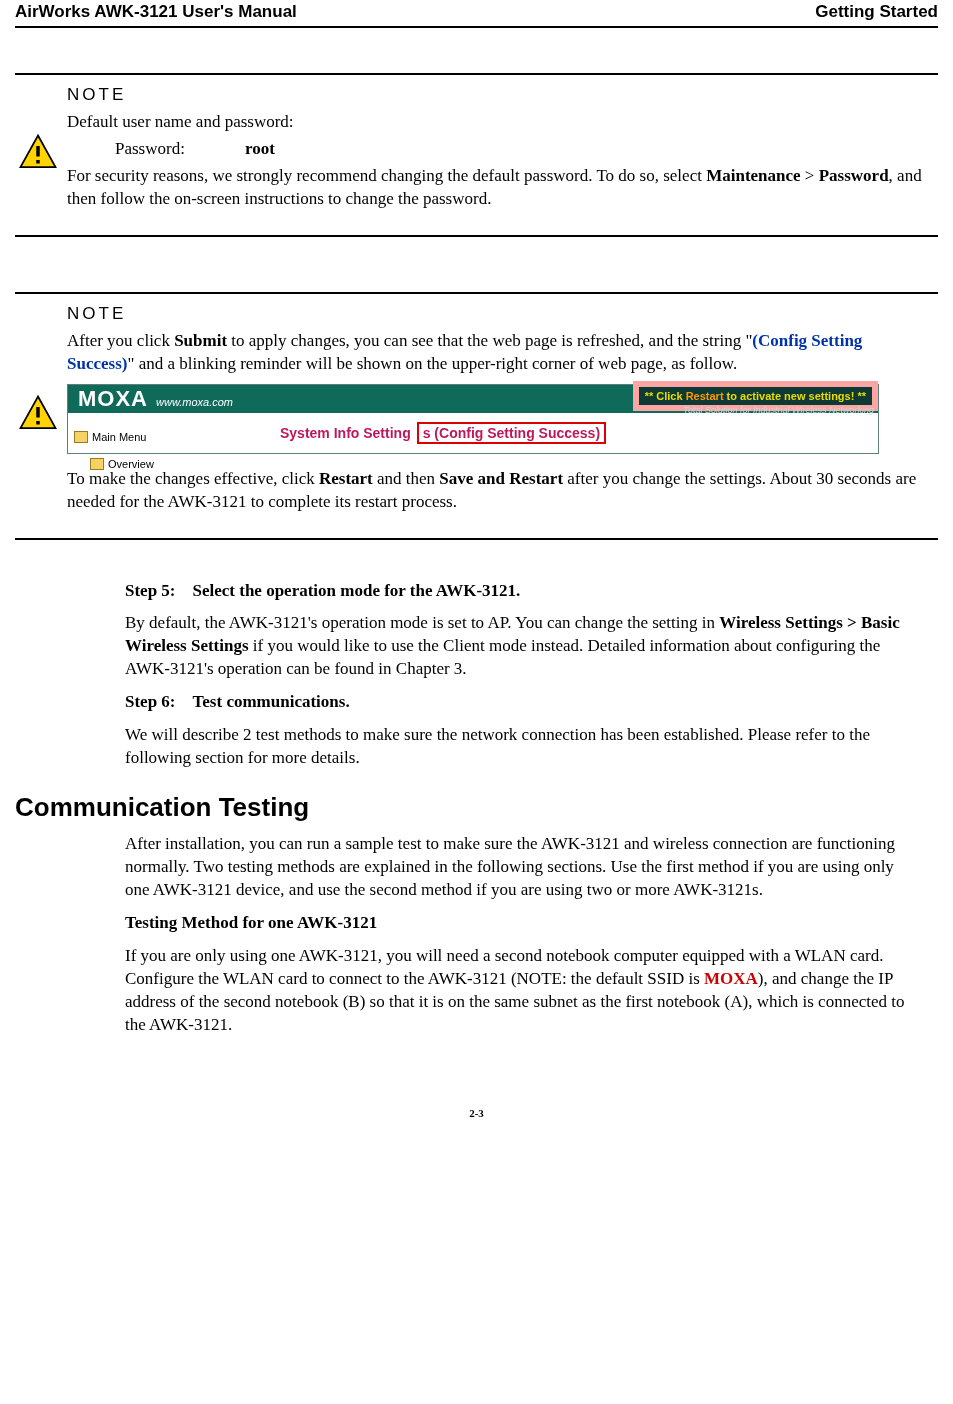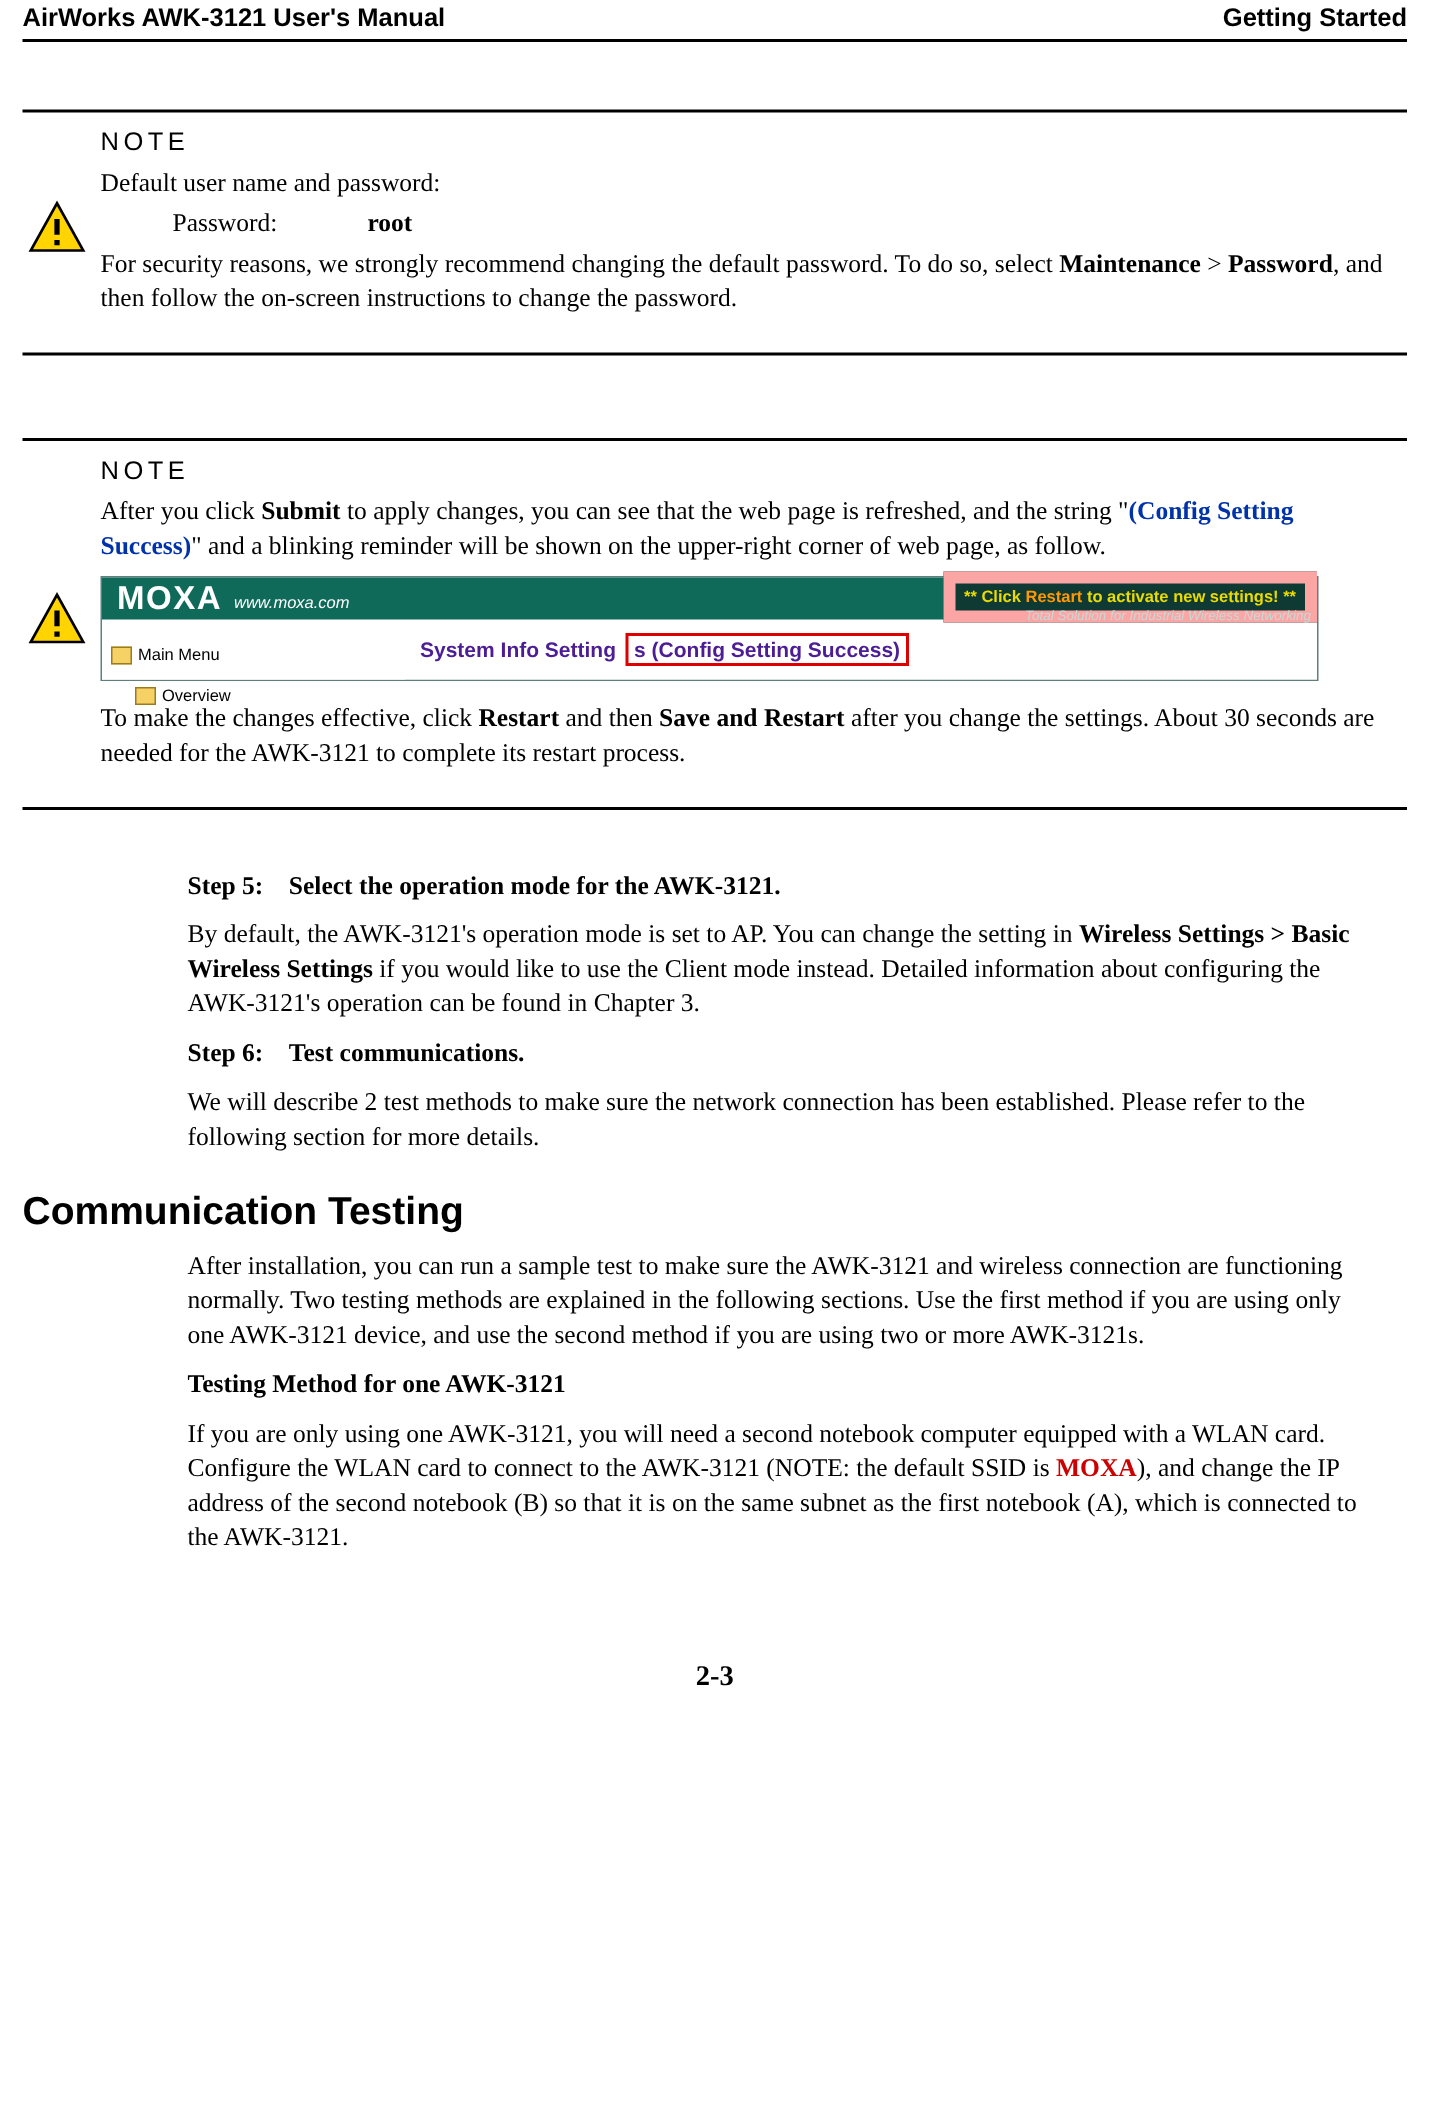--- a/index.html
+++ b/index.html
@@ -93,21 +93,21 @@
     font-family: Arial, Helvetica, sans-serif;
     font-size: 11px;
     font-style: italic;
     margin-left: 8px;
     margin-top: 6px;
   }
   .restart-callout {
     position: absolute;
     right: 0;
     top: -4px;
-    border: 8px solid #fca5a5;
+    border: 6px solid #fca5a5;
     color: #eadb00;
     background: #0f3a34;
     font-family: Arial, Helvetica, sans-serif;
     font-size: 11px;
     font-weight: bold;
     padding: 3px 6px;
     white-space: nowrap;
   }
   .restart-yellow { color: #ff9900; }
   .moxa-sub {
@@ -149,21 +149,21 @@
     border: 1px solid #9a7b1e;
   }
   .sysinfo-col {
     flex: 1;
     display: flex;
     align-items: center;
     padding-left: 10px;
     font-family: Tahoma, Arial, sans-serif;
     font-size: 14px;
     font-weight: bold;
-    color: #4c1d95;
+    color: #be185d;
     gap: 6px;
   }
   .red-box {
     border: 2px solid #d00;
     display: inline-block;
     padding: 1px 4px;
   }
   .main-body {
     margin-top: 40px;
     padding-left: 110px;
@@ -176,21 +176,21 @@
   }
   h2.section {
     font-family: Arial, Helvetica, sans-serif;
     font-size: 26px;
     font-weight: bold;
     margin: 22px 0 10px 0;
   }
   .page-num {
     text-align: center;
     font-weight: bold;
-    font-size: 19px;
+    font-size: 11px;
     margin-top: 70px;
     font-family: "Times New Roman", Times, serif;
   }
 </style>
 </head>
 <body>
 
 <div class="page">
   <div class="header">
     <span>AirWorks AWK-3121 User's Manual</span>

